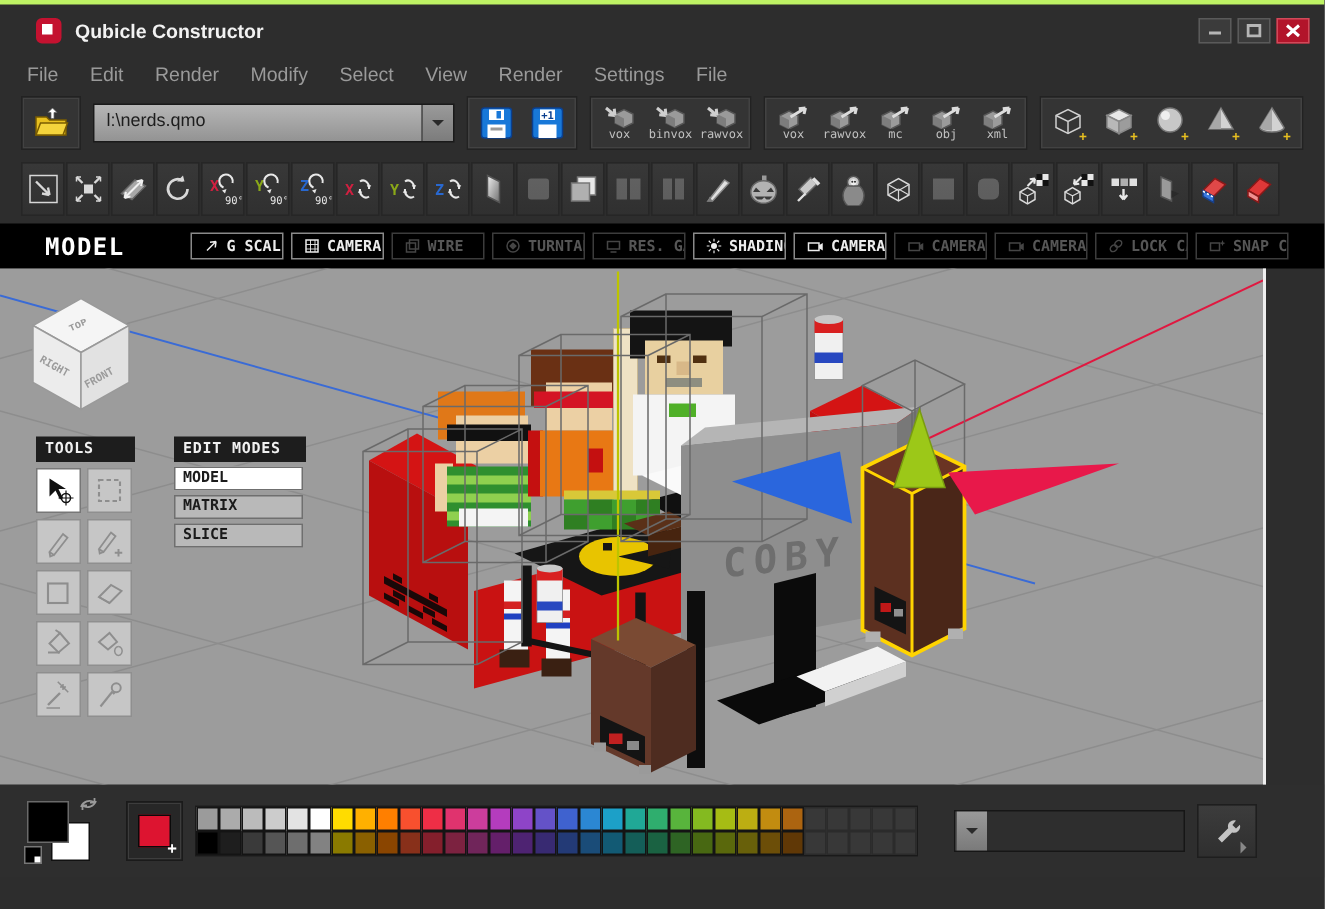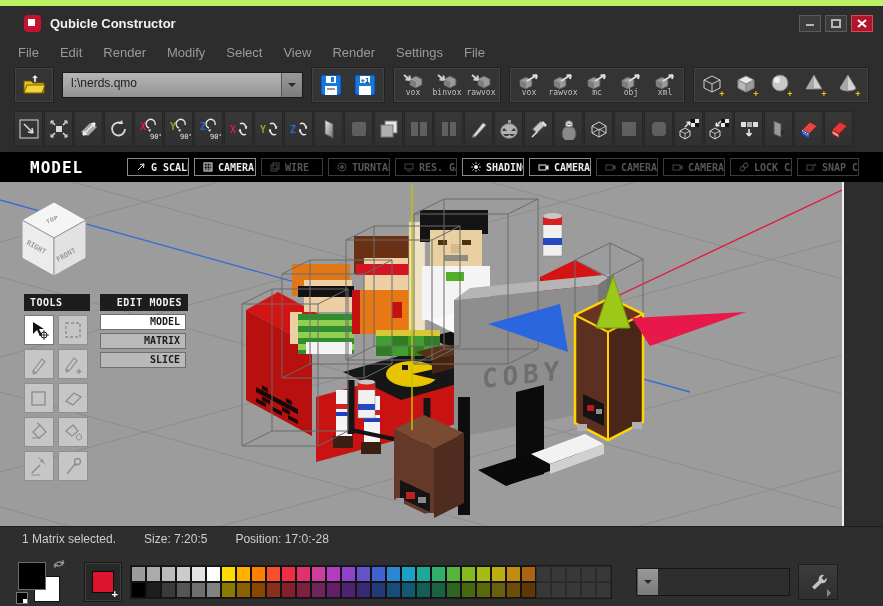--- a/index.html
+++ b/index.html
@@ -1,17 +1,17 @@
 <!DOCTYPE html>
 <html><head>
 <meta charset="utf-8">
 <style>
   html,body{margin:0;padding:0;background:#555;}
   #window{position:relative;width:883px;height:606px;background:#2d2d2d;
-    font-family:"Liberation Sans",sans-serif;overflow:hidden;border-top:6px solid #bef264;box-sizing:border-box;}
+    font-family:"Liberation Sans",sans-serif;overflow:hidden;border-top:3px solid #bef264;box-sizing:border-box;}
   
   .titlebar{height:34px;display:flex;align-items:center;padding:0 10px;}
   .appicon{width:17px;height:17px;background:#c41230;border-radius:4px;position:relative;margin:0 9px 0 14px;}
   .appicon::after{content:"";position:absolute;left:4px;top:4px;width:7px;height:7px;background:#fff;}
   .apptitle{color:#f2f2f2;font-weight:bold;font-size:13px;}
   .wincontrols{margin-left:auto;display:flex;gap:4px;}
   .winbtn{width:20px;height:15px;background:#3b3b3b;border:1px solid #5a5a5a;display:flex;align-items:center;justify-content:center;}
   .winbtn svg{display:block;}
   .winbtn.close{background:#b2142a;border-color:#d04a5a;}
   
@@ -46,21 +46,21 @@
   
   .viewport{position:relative;width:842px;height:344px;background:#9c9c9c;border-right:2px solid #efefef;}
   .scene{position:absolute;left:0;top:0;}
   .panel-h{background:#1d1d1d;color:#f0f0f0;font-family:"DejaVu Sans Mono",monospace;
     font-size:10px;font-weight:bold;padding:3px 6px;letter-spacing:0.5px;}
   .toolspanel{position:absolute;left:24px;top:112px;width:66px;}
   .toolgrid{display:grid;grid-template-columns:30px 30px;gap:4px;margin-top:4px;}
   .toolbtn{width:30px;height:30px;background:#c6c6c6;border:1px solid #8f8f8f;box-sizing:border-box;
     display:flex;align-items:center;justify-content:center;cursor:pointer;}
   .toolbtn.active{background:#ffffff;border-color:#777;}
-  .modespanel{position:absolute;left:100px;top:112px;width:88px;text-align:right;}
+  .modespanel{position:absolute;left:116px;top:112px;width:88px;}
   .modebtn{width:86px;height:16px;background:#b9b9b9;border:1px solid #6f6f6f;color:#1b1b1b;
     font-family:"DejaVu Sans Mono",monospace;font-size:10px;font-weight:bold;padding:1px 5px;
     margin-top:3px;box-sizing:border-box;cursor:pointer;}
   .modebtn.active{background:#ffffff;}
   
   .statusbar{height:24px;background:#2e2e2e;display:flex;align-items:center;gap:28px;
     padding-left:22px;color:#cdcdcd;font-size:12px;border-top:1px solid #1c1c1c;}
   
   .bottombar{height:62px;background:#2e2e2e;display:flex;align-items:center;padding:0 16px;box-sizing:border-box;}
   .fgbg{position:relative;width:52px;height:44px;flex:0 0 auto;}
@@ -816,25 +816,20 @@
     </div>
 
     <div class="modespanel">
       <div class="panel-h">EDIT MODES</div>
       <div class="modebtn active">MODEL</div>
       <div class="modebtn">MATRIX</div>
       <div class="modebtn">SLICE</div>
     </div>
   </div>
 
-  <div class="statusbar">
-    <span>1 Matrix selected.</span>
-    <span>Size: 7:20:5</span>
-    <span>Position: 17:0:-28</span>
-  </div>
 
   <div class="bottombar">
     <div class="fgbg">
       <div class="bg"></div>
       <div class="fg"></div>
       <div class="mini"></div>
       <svg class="swap" width="14" height="12">
           <path d="M2 8 a6 6 0 0 1 9 -3 M11 2 v3 h-3 M12 4 a6 6 0 0 1 -9 3 M3 10 v-3 h3" fill="none" stroke="#9a9a9a" stroke-width="1.2"></path>
         </svg>
     </div>

